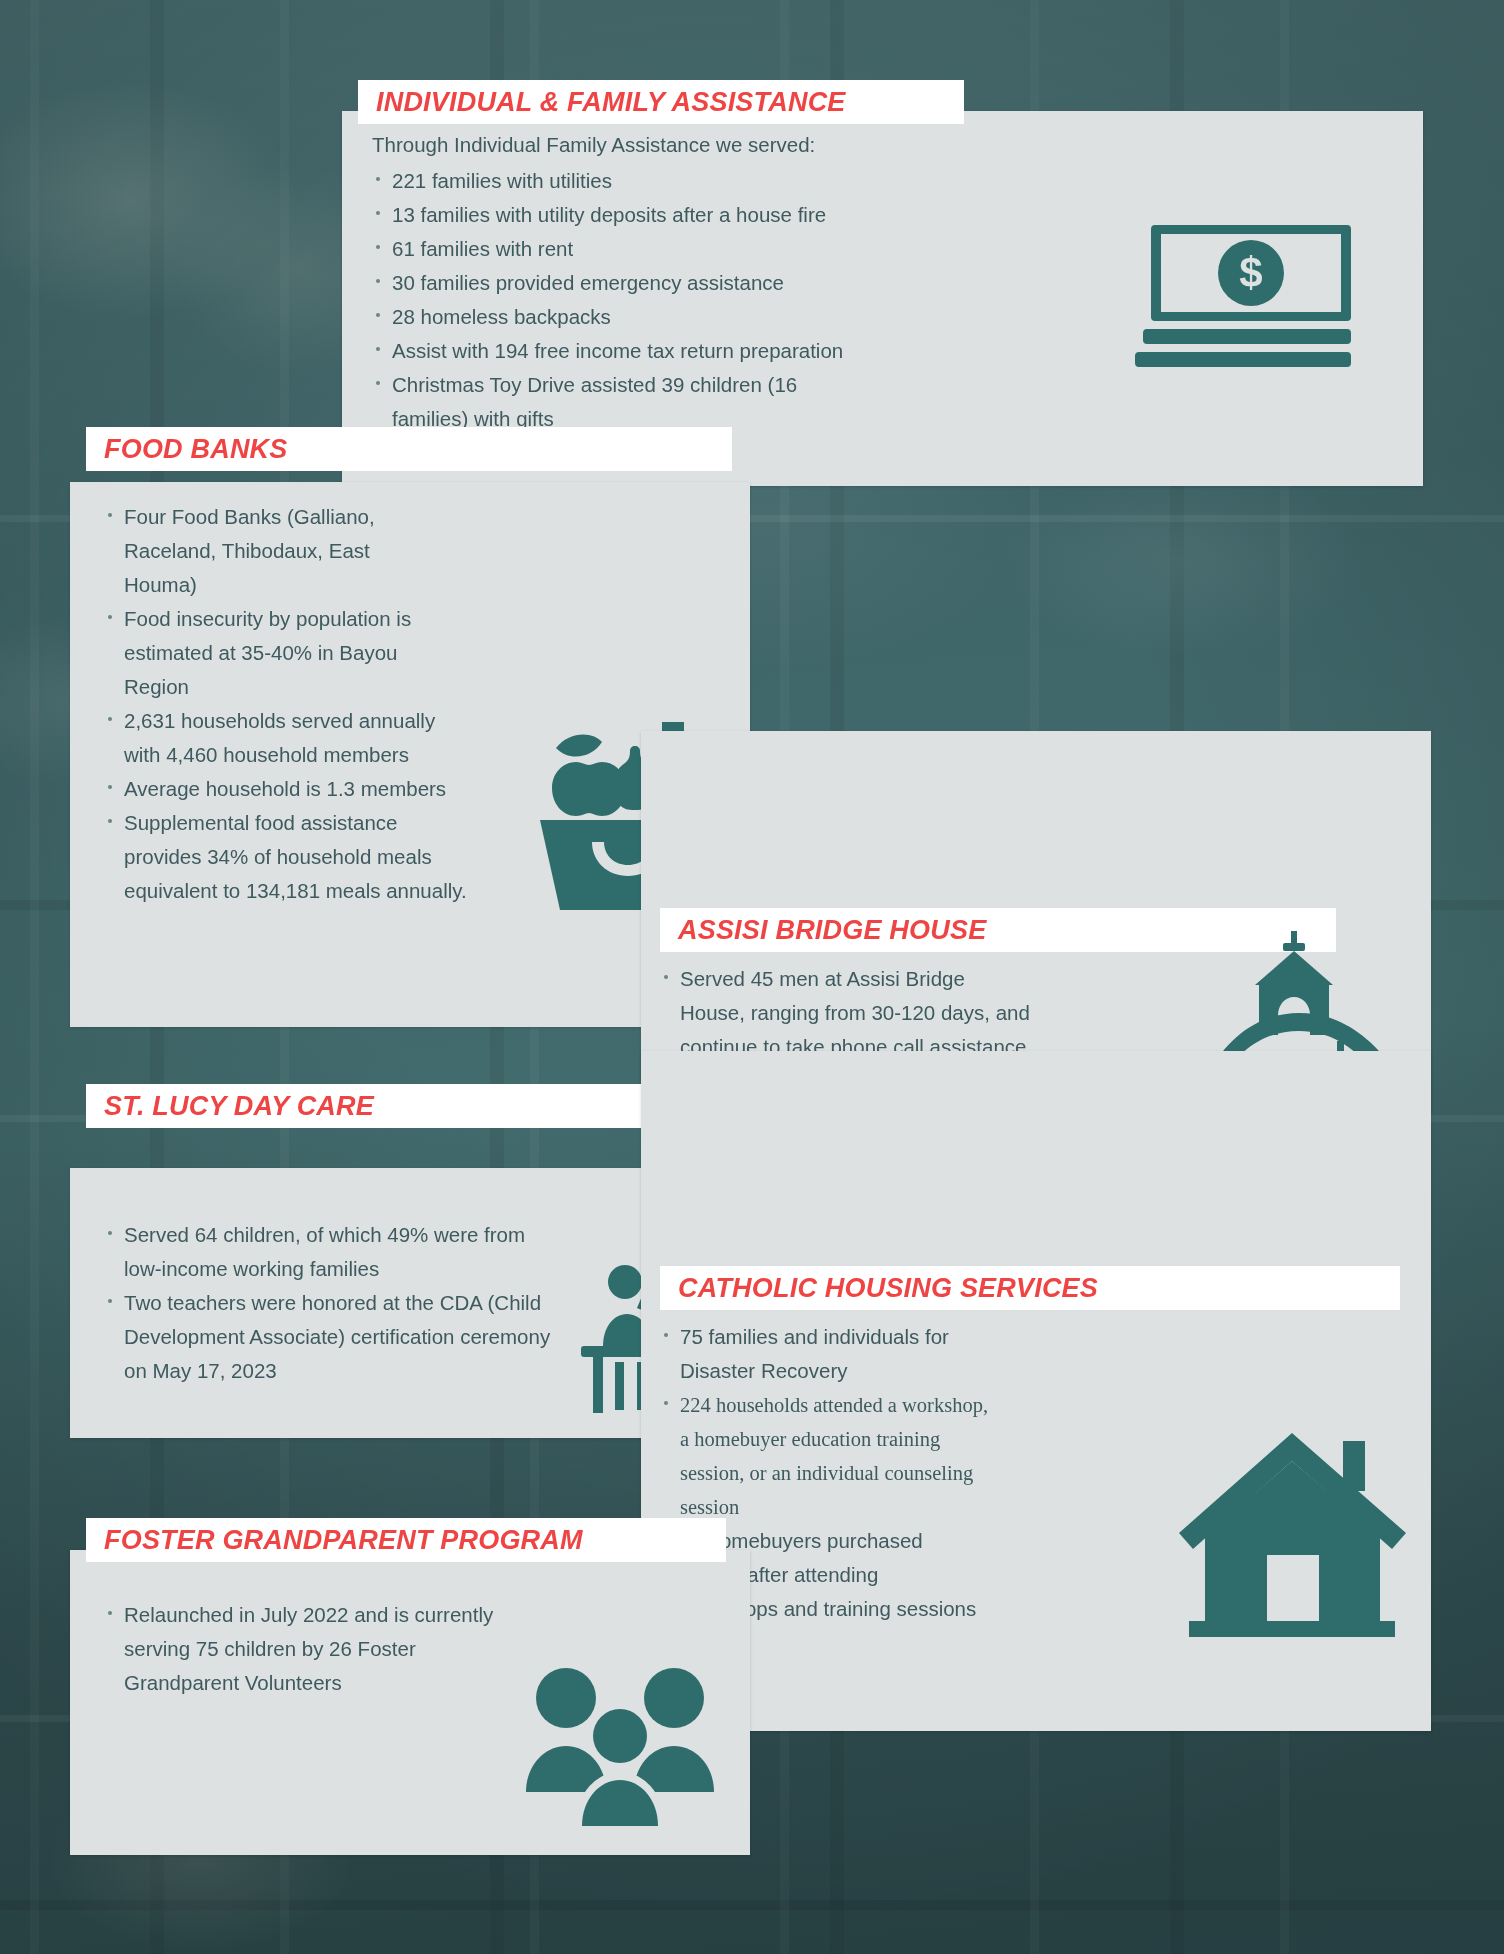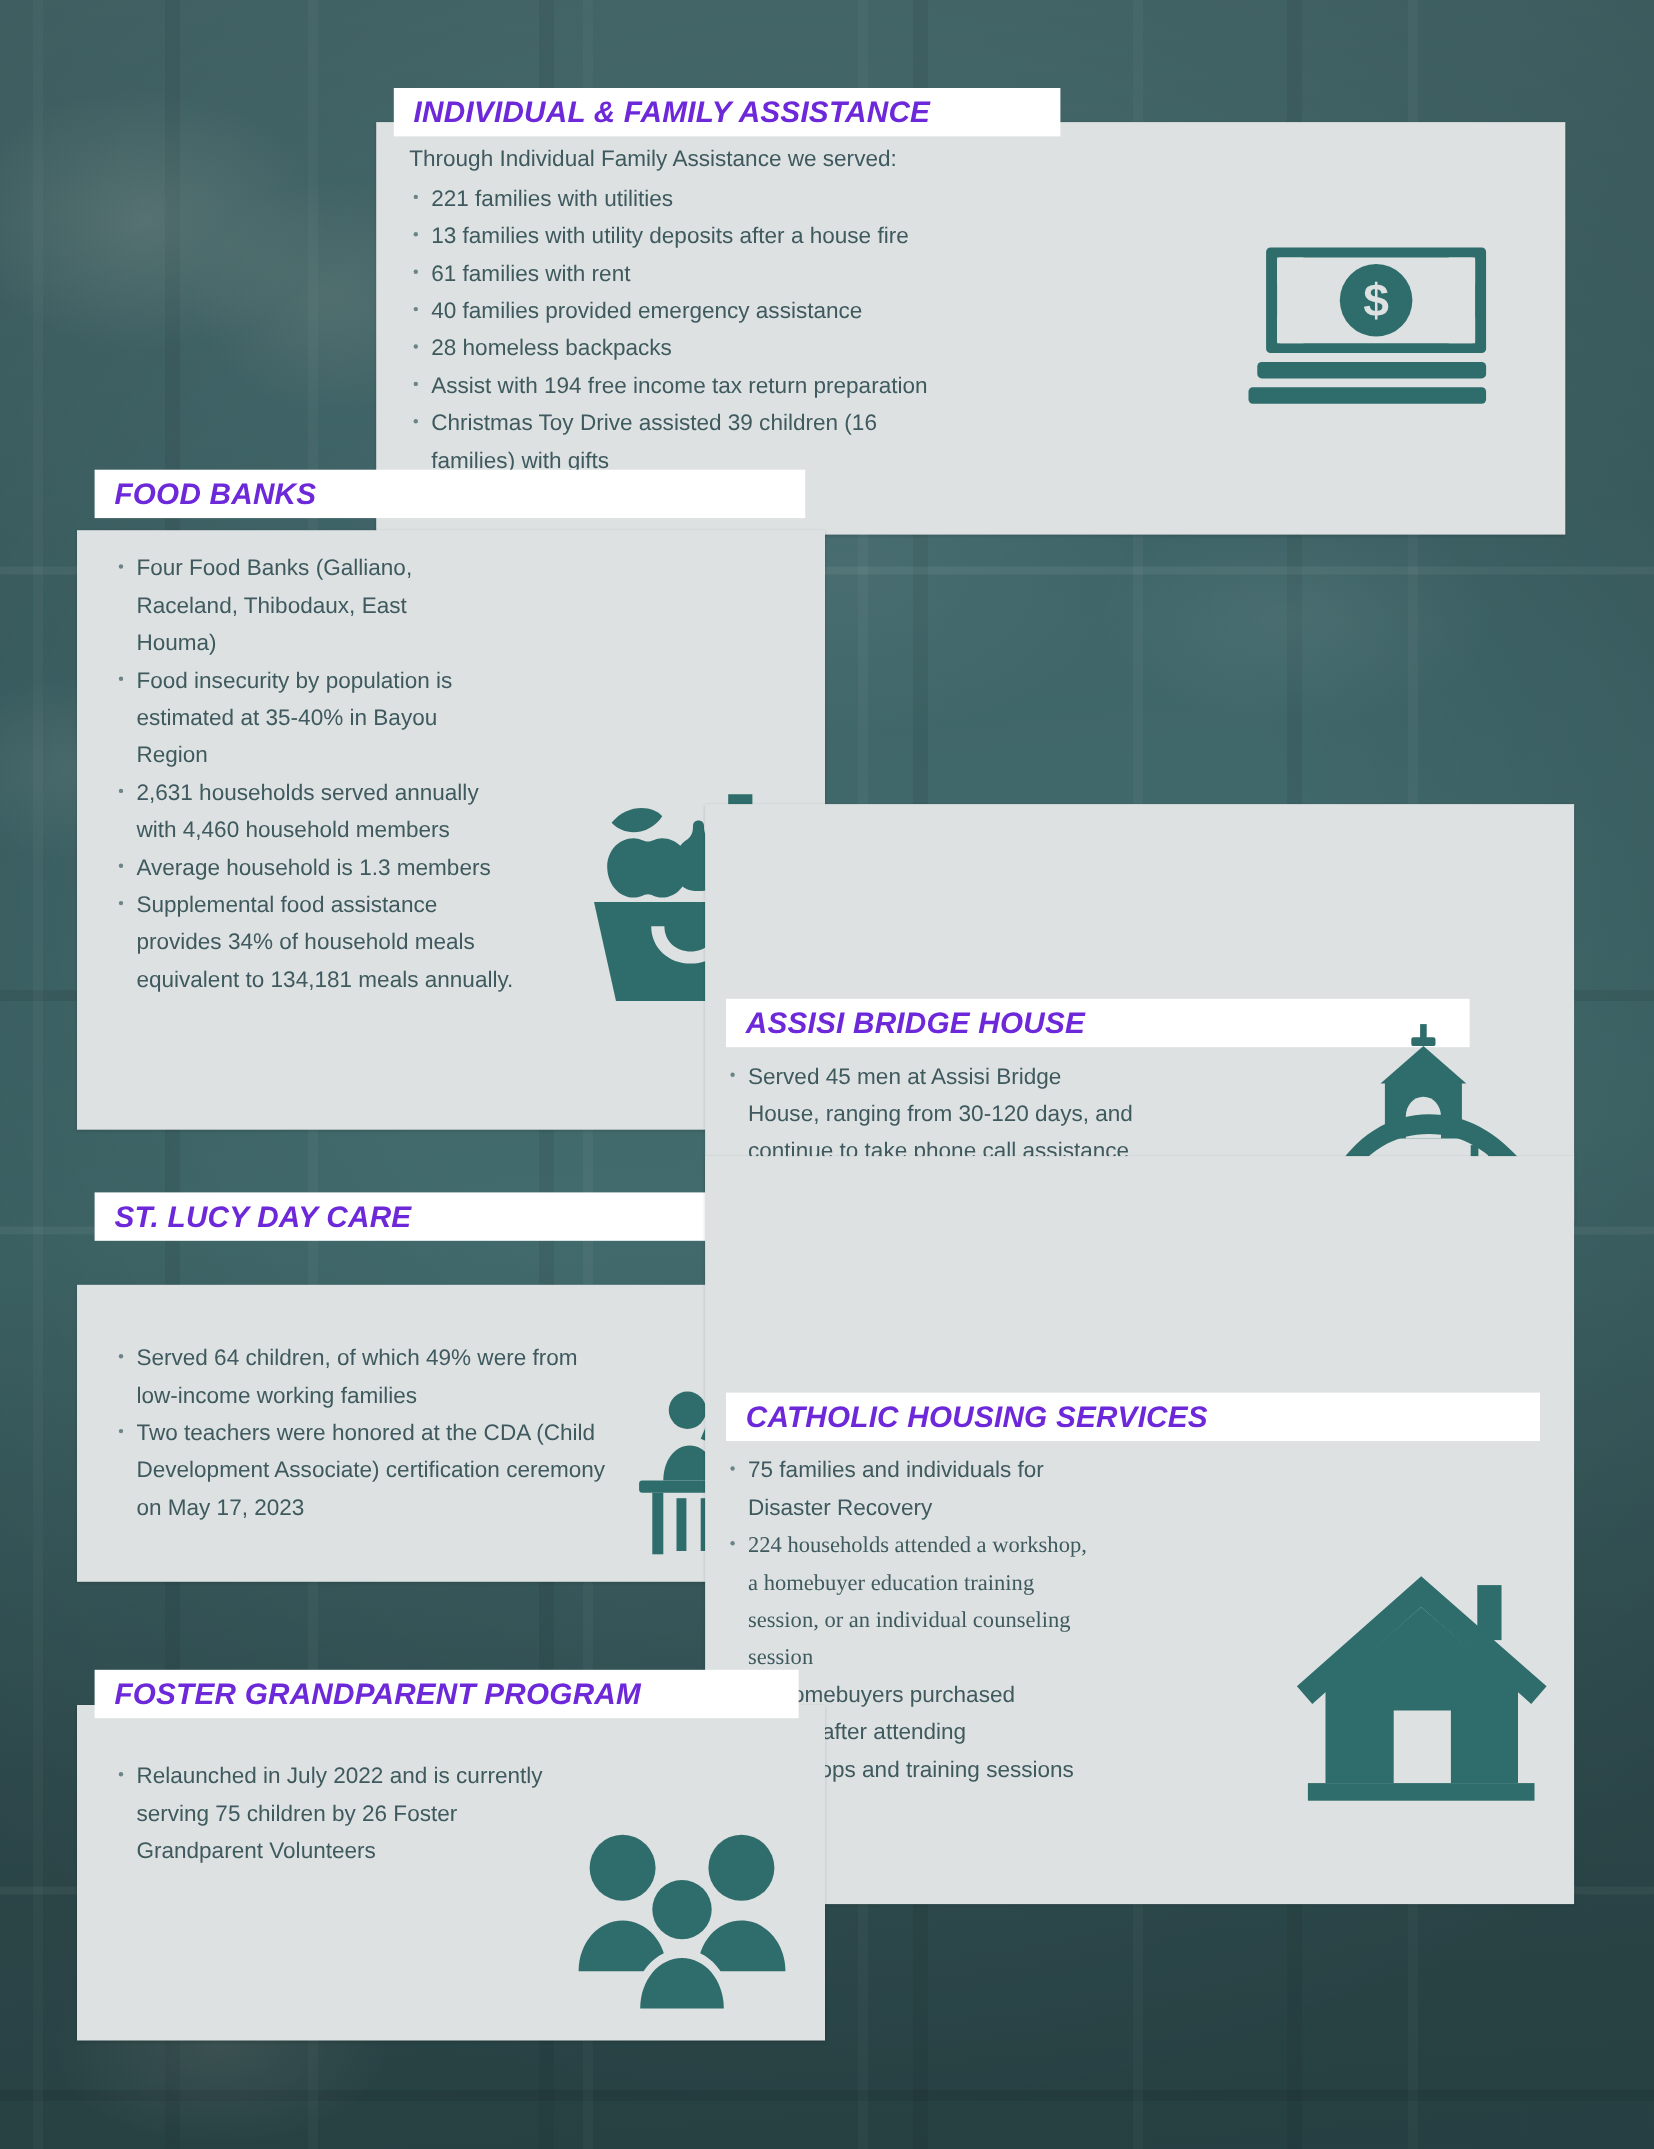--- a/index.html
+++ b/index.html
@@ -48,21 +48,21 @@
   
   .panel{position:absolute;background:#dde1e2;box-shadow:0 1px 3px rgba(0,0,0,.15);}
   .panel-head{
     position:absolute;background:#ffffff;display:flex;align-items:center;
     padding:0 18px;box-sizing:border-box;
   }
   .panel-head h2{
     margin:0;
     font-family:"Liberation Sans", sans-serif;
     font-style:italic;font-weight:bold;
-    color:#6d28d9;letter-spacing:.2px;
+    color:#ef4444;letter-spacing:.2px;
     white-space:nowrap;
   }
   .body-text{
     position:absolute;
     color:#3f5a5f;
     font-family:"Liberation Sans", sans-serif;
     box-sizing:border-box;
   }
   .body-text .lead{margin:0 0 2px 0;}
   ul.bul{list-style:none;margin:0;padding:0;}
@@ -88,21 +88,21 @@
   <div class="panel" style="left:342px;top:111px;width:1081px;height:375px;"></div>
   <div class="panel-head" style="left:358px;top:80px;width:606px;height:44px;">
     <h2 style="font-size:27px;">INDIVIDUAL &amp; FAMILY ASSISTANCE</h2>
   </div>
   <div class="body-text" style="left:372px;top:128px;width:600px;font-size:20.5px;line-height:34px;">
     <p class="lead">Through Individual Family Assistance we served:</p>
     <ul class="bul">
       <li>221 families with utilities</li>
       <li>13 families with utility deposits after a house fire</li>
       <li>61 families with rent</li>
-      <li>40 families provided emergency assistance</li>
+      <li>30 families provided emergency assistance</li>
       <li>28 homeless backpacks</li>
       <li>Assist with 194 free income tax return preparation</li>
       <li style="width:480px;">Christmas Toy Drive assisted 39 children (16 families) with gifts</li>
     </ul>
   </div>
   <div class="icon-wrap" style="left:1055px;top:215px;width:310px;height:160px;">
     <svg viewBox="0 0 310 160">
       <rect class="teal" x="96" y="10" width="200" height="96" rx="4"></rect>
       <rect fill="#dde1e2" x="106" y="19" width="180" height="78" rx="3"></rect>
       <path fill="#dde1e2" d="M106 19h24a24 24 0 0 1-24 24z"></path>

